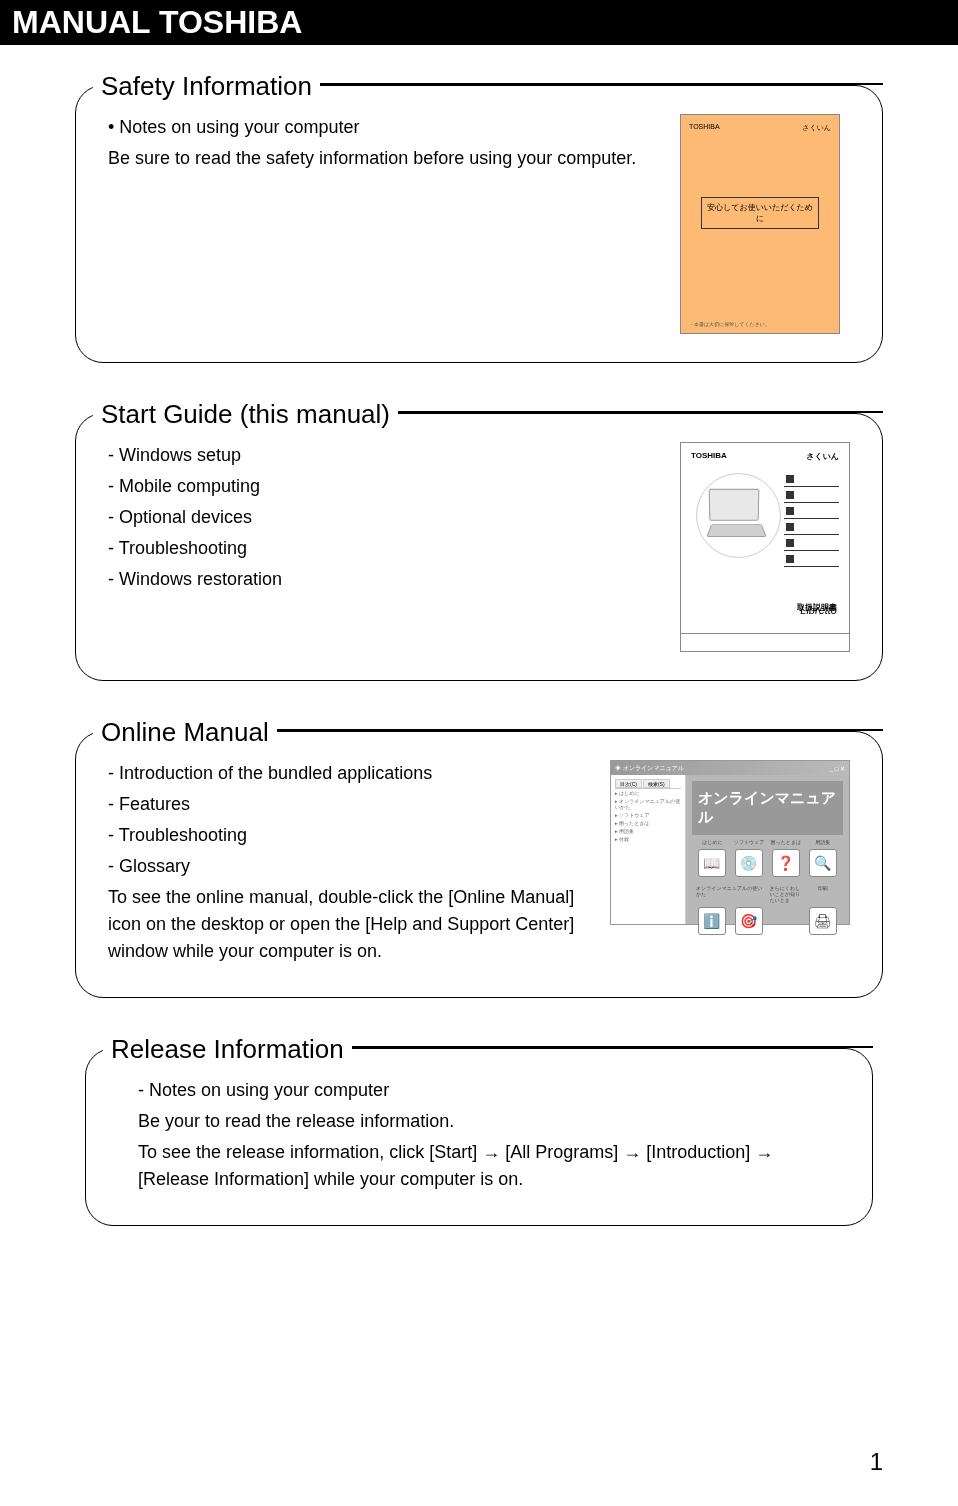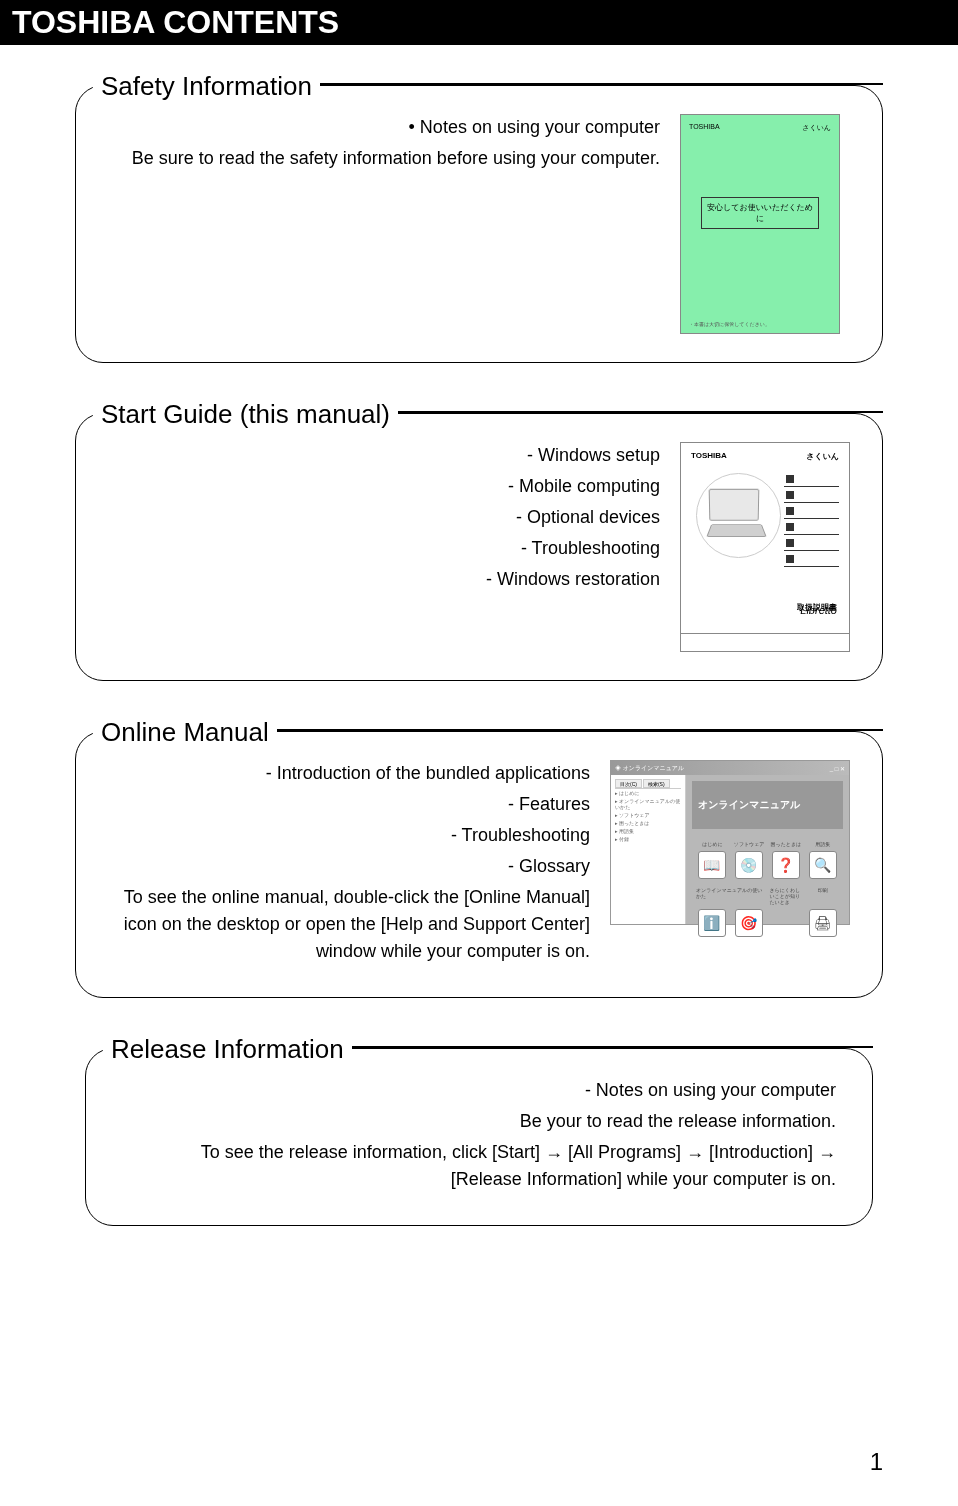--- a/index.html
+++ b/index.html
@@ -64,32 +64,31 @@
       position: relative;
     }
     .text-content {
       font-size: 18px;
       line-height: 1.5;
       flex: 1;
       padding-right: 20px;
     }
     .text-content p {
       margin-bottom: 4px;
-      text-align: right;
     }
     .illustration {
       width: 170px;
       flex-shrink: 0;
     }
     .safety-img {
       width: 160px;
       height: 220px;
       border: 1px solid #888;
       position: relative;
-      background: #86efac;
+      background: #fdba74;
     }
     .safety-img-header {
       position: absolute;
       top: 8px;
       left: 8px;
       right: 8px;
       font-size: 7px;
       display: flex;
       justify-content: space-between;
     }
@@ -259,26 +258,26 @@
     .online-main {
       position: absolute;
       top: 14px;
       left: 75px;
       right: 0;
       bottom: 0;
       background: #b8b8b8;
       padding: 6px;
     }
     .online-main-header {
-      font-size: 10px;
+      font-size: 15px;
       color: white;
       font-weight: bold;
-      padding: 17px 6px;
+      padding: 8px 6px;
       background: #999;
-      margin-bottom: 12px;
+      margin-bottom: 4px;
     }
     .online-icons {
       display: grid;
       grid-template-columns: repeat(4, 1fr);
       gap: 4px;
       padding: 0 4px;
     }
     .online-icon {
       display: flex;
       flex-direction: column;
@@ -308,21 +307,21 @@
       margin: 0 85px 50px 85px;
       position: relative;
     }
     .release-section .section-box-release .text-content {
       padding-right: 0;
     }
   </style>
 </head>
 <body>
 
-<div class="header-bar">TOSHIBA CONTENTS</div>
+<div class="header-bar">MANUAL TOSHIBA</div>
 
 <div class="section">
   <div class="section-title">Safety Information</div>
   <div class="section-line" style="left: 225px;"></div>
   <div class="section-box">
     <div class="text-content">
       <p>• Notes on using your computer</p>
       <p>Be sure to read the safety information before using your computer.</p>
     </div>
     <div class="illustration">

